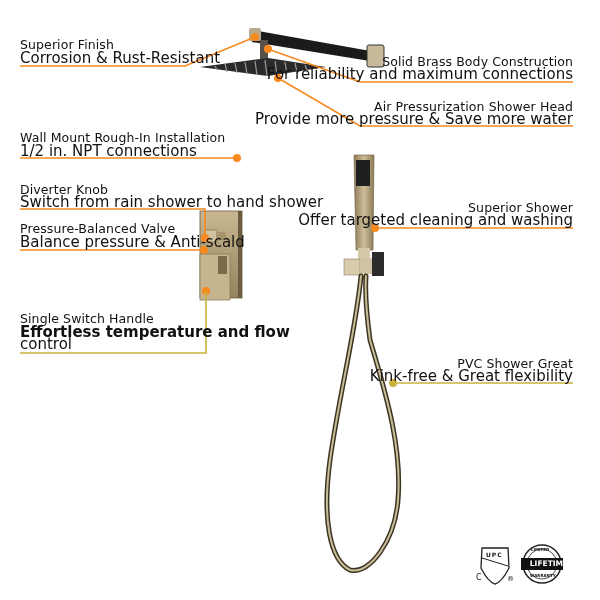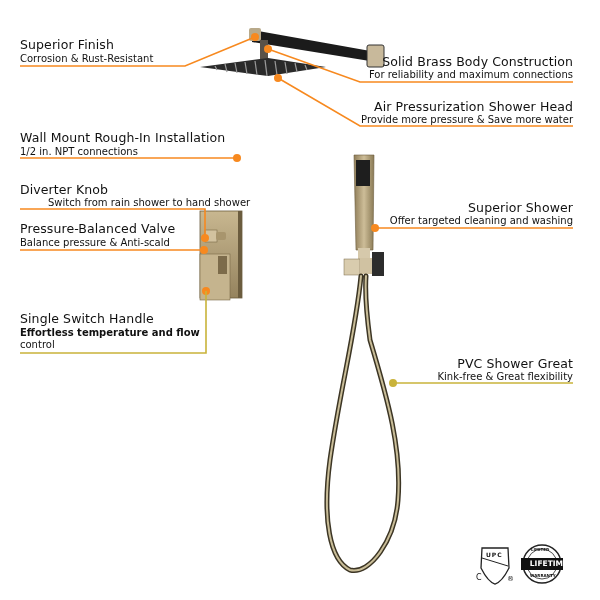--- a/index.html
+++ b/index.html
@@ -1,18 +1,18 @@
 <!DOCTYPE html>
 <html><head>
 <meta charset="utf-8">
 <style>
   html,body{margin:0;padding:0;background:#fff;}
   body{width:600px;height:600px;position:relative;overflow:hidden;font-family:"DejaVu Sans","Liberation Sans",sans-serif;color:#111;}
   .title{position:absolute;font-size:12.5px;line-height:14px;white-space:nowrap;letter-spacing:0.1px;}
-  .sub{position:absolute;font-size:10px;line-height:11px;white-space:nowrap;}
+  .sub{position:absolute;font-size:15px;line-height:11px;white-space:nowrap;}
   .r{text-align:center;}
   svg.lines{position:absolute;left:0;top:0;}
 </style>
 </head>
 <body>
 
 <svg class="lines" width="600" height="600">
   <defs>
     <linearGradient id="gold" x1="0" y1="0" x2="1" y2="0">
       <stop offset="0" stop-color="#8f7d58"></stop>
@@ -115,21 +115,21 @@
   </g>
 </svg>
 
 <div class="title" style="left:20px;top:38px;">Superior Finish</div>
 <div class="sub" style="left:20px;top:53px;">Corrosion &amp; Rust-Resistant</div>
 
 <div class="title" style="left:20px;top:131px;">Wall Mount Rough-In Installation</div>
 <div class="sub" style="left:20px;top:146px;">1/2 in. NPT connections</div>
 
 <div class="title" style="left:20px;top:183px;">Diverter Knob</div>
-<div class="sub" style="left:20px;top:197px;margin-left:28px;">Switch from rain shower to hand shower</div>
+<div class="sub" style="left:20px;top:197px;">Switch from rain shower to hand shower</div>
 
 <div class="title" style="left:20px;top:222px;">Pressure-Balanced Valve</div>
 <div class="sub" style="left:20px;top:237px;">Balance pressure &amp; Anti-scald</div>
 
 <div class="title" style="left:20px;top:312px;">Single Switch Handle</div>
 <div class="sub" style="left:20px;top:327px;font-weight:bold;">Effortless temperature and  flow</div>
 <div class="sub" style="left:20px;top:339px;">control</div>
 
 <div class="title r" style="right:27px;top:55px;">Solid Brass Body Construction</div>
 <div class="sub r" style="right:27px;top:69px;">For reliability and maximum connections</div>

